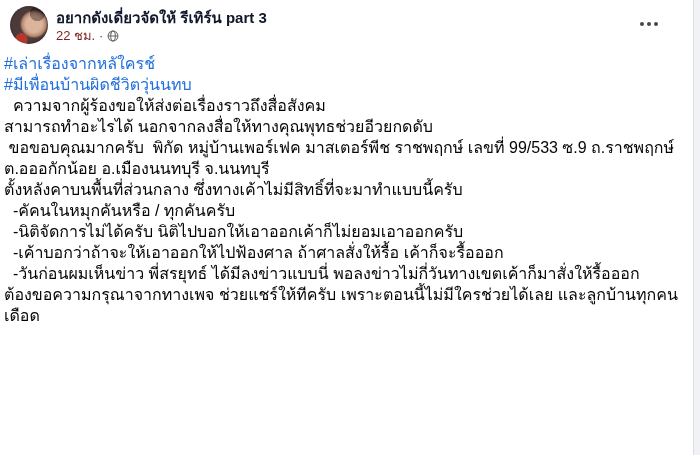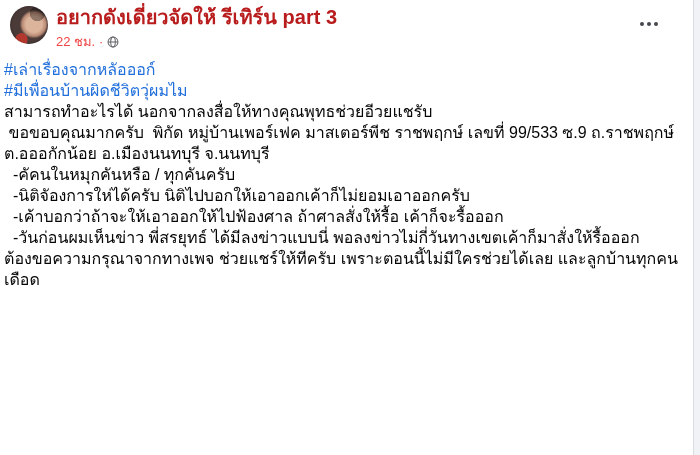--- a/index.html
+++ b/index.html
@@ -27,26 +27,26 @@
     background:
       radial-gradient(circle at 72% 20%, rgba(0,0,0,.35) 0 18%, transparent 19%),
       radial-gradient(circle at 30% 88%, #b3372c 0 14%, transparent 15%),
       radial-gradient(circle at 63% 48%, #dcb49c 0 26%, #b98a74 38%, transparent 46%),
       radial-gradient(circle at 50% 50%, #4a3a38 0 60%, #2b2426 100%);
     box-shadow:inset 0 0 0 1px rgba(0,0,0,.08);
     cursor:pointer;
   }
   .head-text{margin-left:8px;padding-top:2px;}
   .page-name{
-    font-size:20px;font-weight:700;color:#b91c1c;line-height:19px;
+    font-size:15px;font-weight:700;color:#0f172a;line-height:19px;
     cursor:pointer;
   }
   .meta{
     display:flex;align-items:center;gap:4px;
-    font-size:13px;color:#ef4444;line-height:16px;margin-top:7px;
+    font-size:13px;color:#7f1d1d;line-height:16px;margin-top:1px;
     cursor:pointer;
   }
   .globe{display:inline-block;width:12px;height:12px;}
   .more-btn{
     position:absolute;right:28px;top:12px;
     width:32px;height:24px;
     display:flex;align-items:center;justify-content:center;gap:3px;
     border-radius:4px;cursor:pointer;
   }
   .more-btn i{
@@ -83,28 +83,30 @@
     </div>
     <div class="more-btn">
       <i></i>
       <i></i>
       <i></i>
     </div>
   </div>
 
   <div class="post-text">
     <div>
-        <div class="line hashtag">#เล่าเรื่องจากหลัอออก์</div>
-        <div class="line hashtag">#มีเพื่อนบ้านผิดชีวิตวุ่ผมไม</div>
+        <div class="line hashtag">#เล่าเรื่องจากหลัใครช์</div>
+        <div class="line hashtag">#มีเพื่อนบ้านผิดชีวิตวุ่นนทบ</div>
       </div>
     <div>
-        <div class="line">สามารถทำอะไรได้ นอกจากลงสื่อให้ทางคุณพุทธช่วยอีวยแชรับ</div>
+        <div class="line">  ความจากผู้ร้องขอให้ส่งต่อเรื่องราวถึงสื่อสังคม</div>
+        <div class="line">สามารถทำอะไรได้ นอกจากลงสื่อให้ทางคุณพุทธช่วยอีวยกดดับ</div>
         <div class="line"> ขอขอบคุณมากครับ  พิกัด หมู่บ้านเพอร์เฟค มาสเตอร์พีช ราชพฤกษ์ เลขที่ 99/533 ซ.9 ถ.ราชพฤกษ์</div>
         <div class="line">ต.อออกักน้อย อ.เมืองนนทบุรี จ.นนทบุรี</div>
+        <div class="line">ตั้งหลังคาบนพื้นที่ส่วนกลาง ซึ่งทางเค้าไม่มีสิทธิ์ที่จะมาทำแบบนี้ครับ</div>
         <div class="line">  -คัคนในหมุกคันหรือ / ทุกคันครับ</div>
-        <div class="line">  -นิติจัองการให่ได้ครับ นิติไปบอกให้เอาออกเค้าก็ไม่ยอมเอาออกครับ</div>
+        <div class="line">  -นิติจัดการไม่ได้ครับ นิติไปบอกให้เอาออกเค้าก็ไม่ยอมเอาออกครับ</div>
         <div class="line">  -เค้าบอกว่าถ้าจะให้เอาออกให้ไปฟ้องศาล ถ้าศาลสั่งให้รื้อ เค้าก็จะรื้อออก</div>
         <div class="line">  -วันก่อนผมเห็นข่าว พี่สรยุทธ์ ได้มีลงข่าวแบบนี่ พอลงข่าวไม่กี่วันทางเขตเค้าก็มาสั่งให้รื้อออก</div>
         <div class="line">ต้องขอความกรุณาจากทางเพจ ช่วยแชร์ให้ทีครับ เพราะตอนนี้ไม่มีใครช่วยได้เลย และลูกบ้านทุกคน เดือด</div>
       </div>
   </div>
 
 </div>
 
 </body></html>

